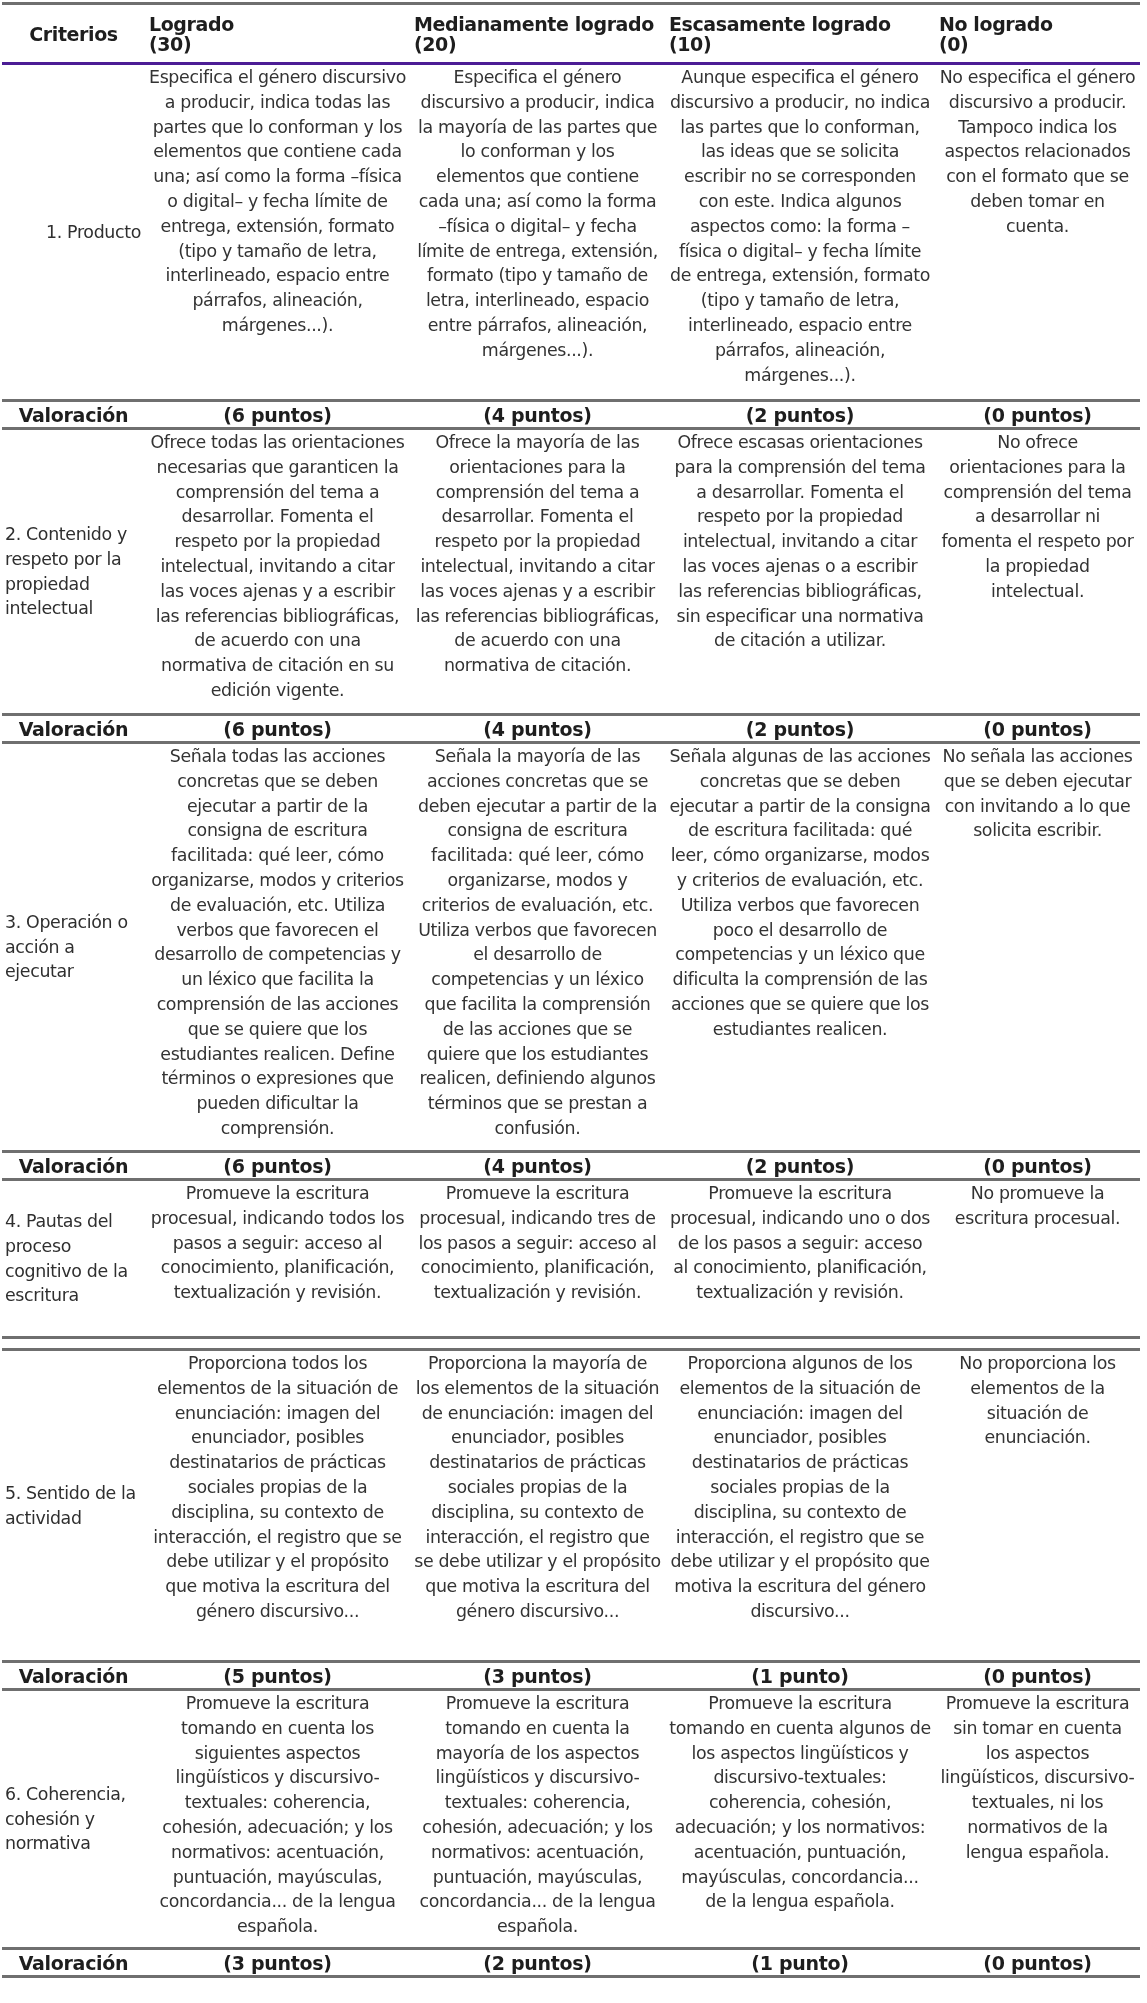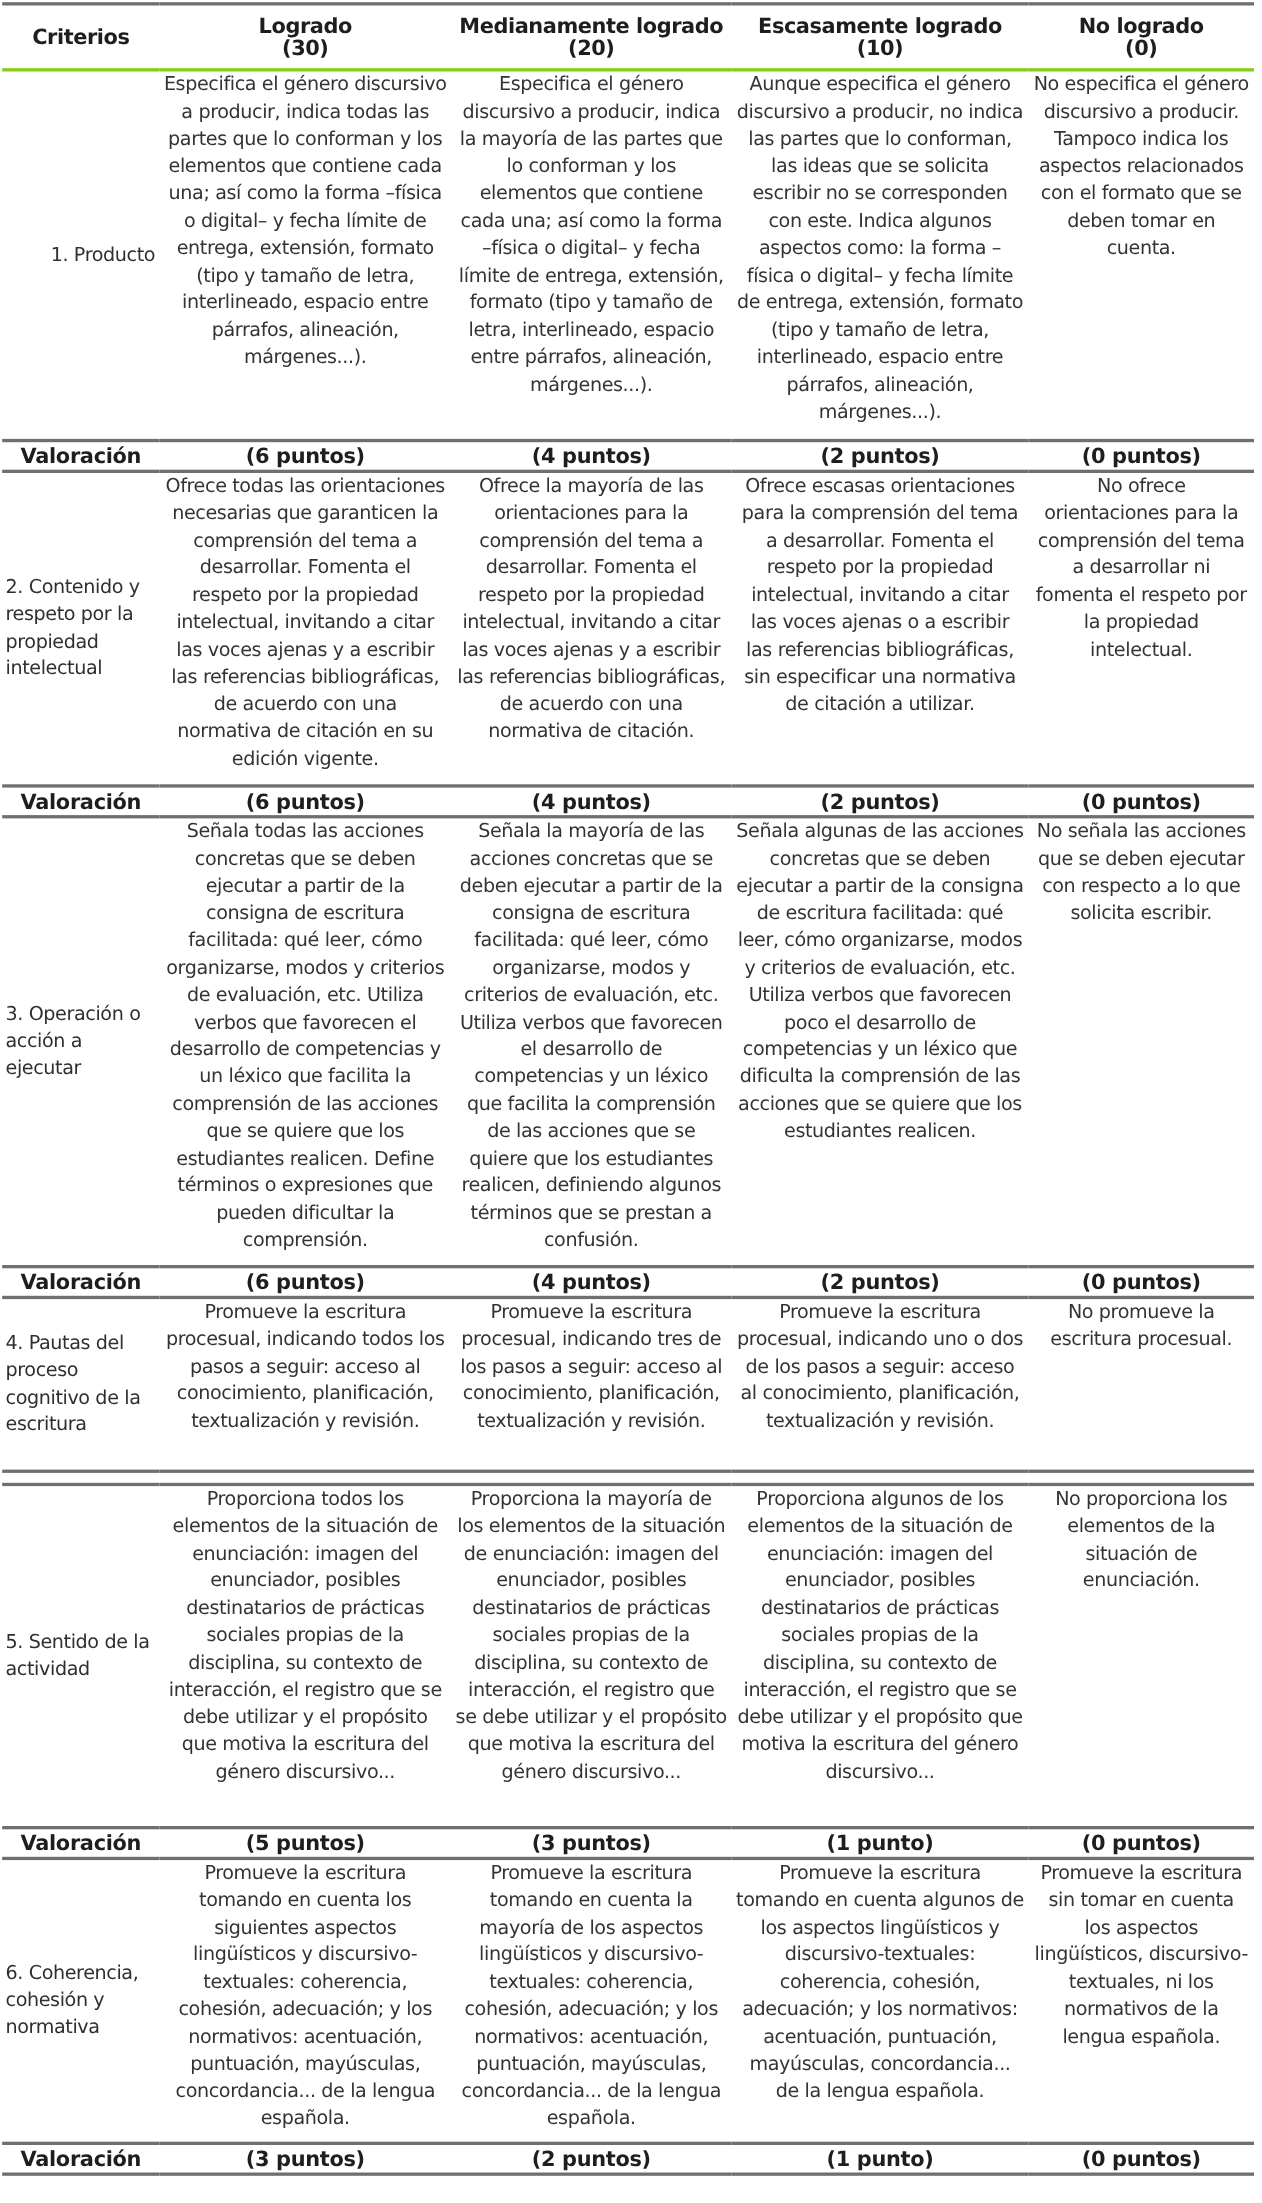--- a/index.html
+++ b/index.html
@@ -14,23 +14,23 @@
   }
   .rubric col.c0 { width: 143px; }
   .rubric col.c1 { width: 265px; }
   .rubric col.c2 { width: 255px; }
   .rubric col.c3 { width: 270px; }
   .rubric col.c4 { width: 205px; }
   .rubric th, .rubric td {
     padding: 0 4px 0 4px; vertical-align: top;
     font-size: 17.4px; line-height: 24.8px; letter-spacing: -0.35px;
   }
-  .rubric thead tr { border-top: 3px solid #6f6f6f; border-bottom: 3px solid #84cc16; }
+  .rubric thead tr { border-top: 3px solid #6f6f6f; border-bottom: 3px solid #4c1d95; }
   .rubric th {
-    font-weight: bold; color: #1e1e1e; text-align: center; vertical-align: middle;
+    font-weight: bold; color: #1e1e1e; text-align: left; vertical-align: middle;
     font-size: 19px; line-height: 20px; height: 57px; letter-spacing: -0.4px;
   }
   .rubric th.crit { text-align: center; }
   .rubric th .sub { display: block; }
   .rubric tr.desc td { color: #333; }
   .rubric tr.desc td.crit-name {
     vertical-align: middle; color: #2f2f2f; padding-left: 3px;
   }
   .rubric tr.val { border-top: 3px solid #6f6f6f; border-bottom: 3px solid #6f6f6f; }
   .rubric tr.val td {
@@ -108,21 +108,21 @@
       <td>(4 puntos)</td>
       <td>(2 puntos)</td>
       <td>(0 puntos)</td>
     </tr>
 
     <tr class="desc r3">
       <td class="crit-name">3. Operación o acción a ejecutar</td>
       <td class="text-cell">Señala todas las acciones concretas que se deben ejecutar a partir de la consigna de escritura facilitada: qué leer, cómo organizarse, modos y criterios de evaluación, etc. Utiliza verbos que favorecen el desarrollo de competencias y un léxico que facilita la comprensión de las acciones que se quiere que los estudiantes realicen. Define términos o expresiones que pueden dificultar la comprensión.</td>
       <td class="text-cell">Señala la mayoría de las acciones concretas que se deben ejecutar a partir de la consigna de escritura facilitada: qué leer, cómo organizarse, modos y criterios de evaluación, etc. Utiliza verbos que favorecen el desarrollo de competencias y un léxico que facilita la comprensión de las acciones que se quiere que los estudiantes realicen, definiendo algunos términos que se prestan a confusión.</td>
       <td class="text-cell">Señala algunas de las acciones concretas que se deben ejecutar a partir de la consigna de escritura facilitada: qué leer, cómo organizarse, modos y criterios de evaluación, etc. Utiliza verbos que favorecen poco el desarrollo de competencias y un léxico que dificulta la comprensión de las acciones que se quiere que los estudiantes realicen.</td>
-      <td class="text-cell">No señala las acciones que se deben ejecutar con respecto a lo que solicita escribir.</td>
+      <td class="text-cell">No señala las acciones que se deben ejecutar con invitando a lo que solicita escribir.</td>
     </tr>
     <tr class="val">
       <td class="val-label">Valoración</td>
       <td>(6 puntos)</td>
       <td>(4 puntos)</td>
       <td>(2 puntos)</td>
       <td>(0 puntos)</td>
     </tr>
 
     <tr class="desc r4">

